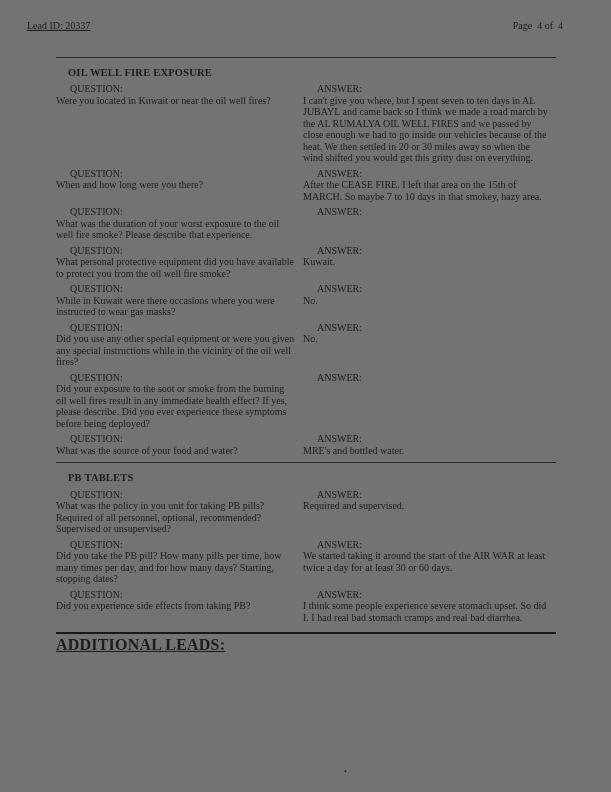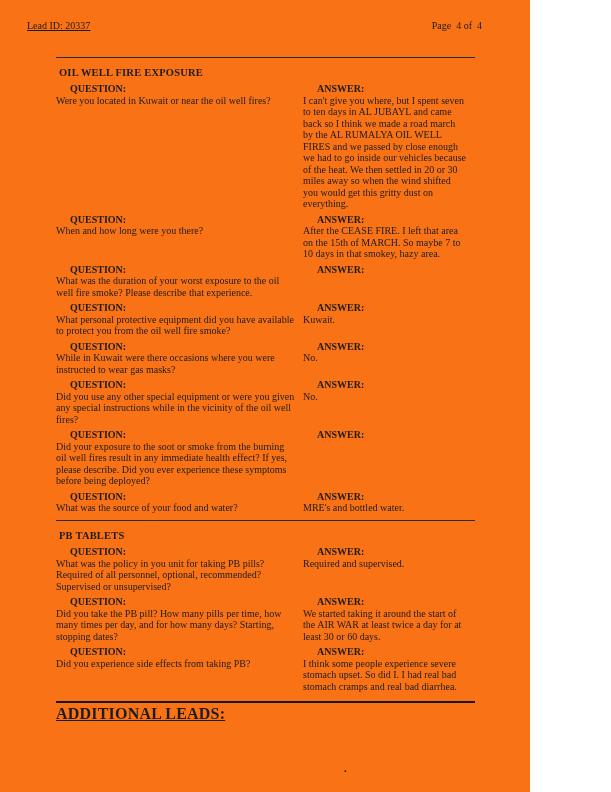--- a/index.html
+++ b/index.html
@@ -1,21 +1,21 @@
 <!DOCTYPE html>
 <html><head>
 <meta charset="utf-8">
 <style>
   * { box-sizing: border-box; }
   html, body { margin: 0; padding: 0; background: #ffffff; }
   .page {
     position: relative;
-    width: 530px;
+    width: 611px;
     height: 792px;
-    background: #f97316;
+    background: #737373;
     font-family: "Liberation Serif", "DejaVu Serif", serif;
     color: #1c1c1c;
     font-size: 10px;
     line-height: 11.5px;
     overflow: hidden;
   }
   .header {
     display: flex;
     justify-content: space-between;
     padding: 20px 48px 0 27px;
@@ -24,29 +24,29 @@
   .hdr-right { white-space: pre; }
   .rule-top {
     border: 0;
     border-top: 1px solid #2b2b2b;
     margin: 25px 55px 0 56px;
   }
   .content { padding: 0 55px 0 56px; }
   .section-title {
     font-weight: bold;
     font-size: 10.5px;
-    margin: 9px 0 5px 3px;
+    margin: 9px 0 5px 12px;
     letter-spacing: 0.2px;
   }
   .qa {
     display: grid;
     grid-template-columns: 247px 1fr;
     margin-bottom: 4px;
   }
-  .lbl { font-weight: bold; padding-left: 14px; }
+  .lbl { font-weight: normal; padding-left: 14px; }
   .txt { padding-right: 8px; }
   .rule-mid {
     border: 0;
     border-top: 1px solid #2b2b2b;
     margin: 6px 0 0 0;
   }
   .rule-heavy {
     border: 0;
     border-top: 2px solid #181818;
     margin: 9px 0 0 0;

